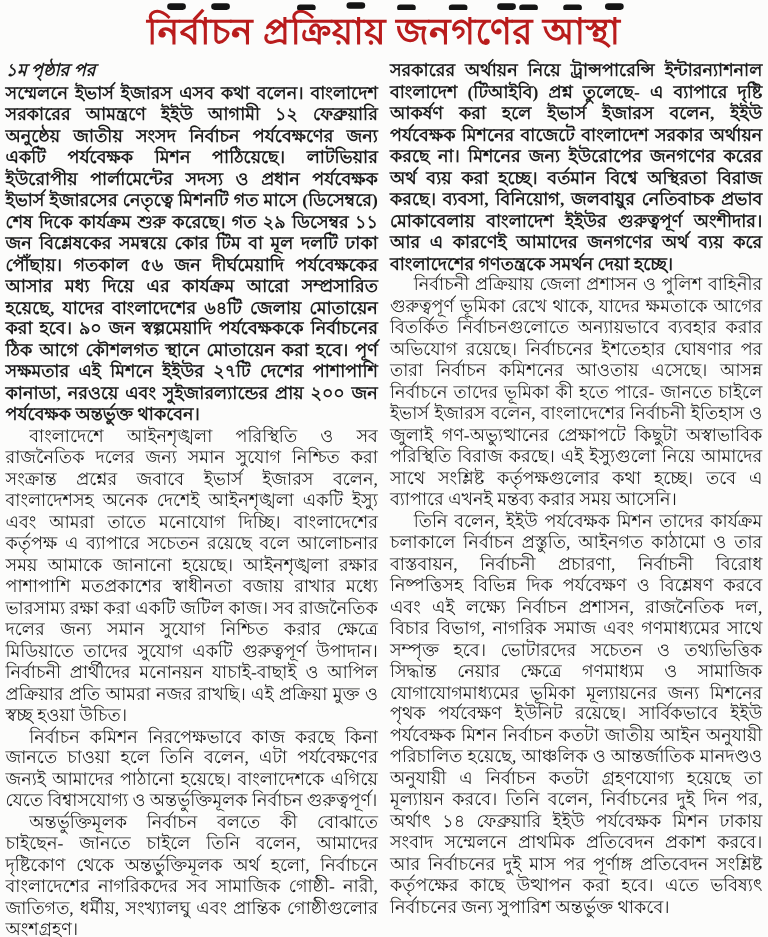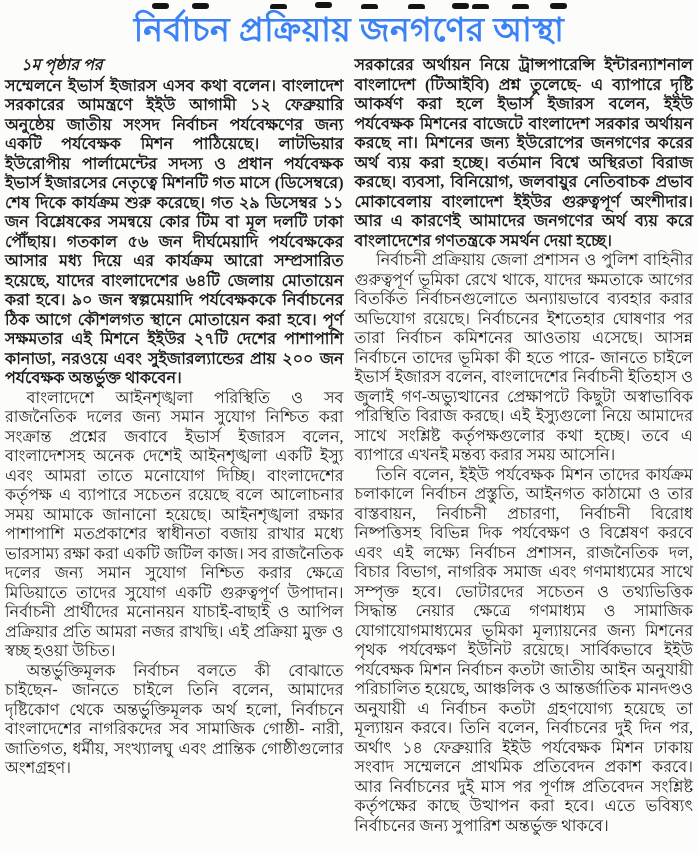--- a/index.html
+++ b/index.html
@@ -41,39 +41,39 @@
       320px 1px 0 #141414,
       360px 1px 0 #141414,
       398px 0 0 #141414;
   }
   .headline {
     margin: 10px 8px 0 8px;
     text-align: center;
     font-size: 33px;
     line-height: 1.25;
     font-weight: bold;
-    color: #3b82f6;
+    color: #b91c1c;
     letter-spacing: 0.5px;
   }
   .columns {
     display: flex;
     gap: 11px;
     padding: 2px 5px 0 5px;
     margin-top: 2px;
   }
   .col {
     flex: 1 1 0;
     min-width: 0;
     text-align: justify;
     font-size: 16px;
     line-height: 19.5px;
     color: #1c1c1c;
   }
   .kicker {
-    margin: 0 0 1px 16px;
+    margin: 0 0 1px 0;
     font-weight: bold;
     font-style: italic;
     font-size: 16px;
     text-align: left;
   }
   .para { margin: 0; text-indent: 1.35em; }
   .para.noindent { text-indent: 0; font-weight: bold; }
 </style>
 </head>
 <body>
@@ -83,20 +83,21 @@
   <div class="cut-strip"></div>
 
   <h1 class="headline">নির্বাচন প্রক্রিয়ায় জনগণের আস্থা</h1>
 
   <div class="columns">
 
     <div class="col">
       <p class="kicker">১ম পৃষ্ঠার পর</p>
       <p class="para noindent">সম্মেলনে ইভার্স ইজারস এসব কথা বলেন। বাংলাদেশ সরকারের আমন্ত্রণে ইইউ আগামী ১২ ফেব্রুয়ারি অনুষ্ঠেয় জাতীয় সংসদ নির্বাচন পর্যবেক্ষণের জন্য একটি পর্যবেক্ষক মিশন পাঠিয়েছে। লাটভিয়ার ইউরোপীয় পার্লামেন্টের সদস্য ও প্রধান পর্যবেক্ষক ইভার্স ইজারসের নেতৃত্বে মিশনটি গত মাসে (ডিসেম্বরে) শেষ দিকে কার্যক্রম শুরু করেছে। গত ২৯ ডিসেম্বর ১১ জন বিশ্লেষকের সমন্বয়ে কোর টিম বা মূল দলটি ঢাকা পৌঁছায়। গতকাল ৫৬ জন দীর্ঘমেয়াদি পর্যবেক্ষকের আসার মধ্য দিয়ে এর কার্যক্রম আরো সম্প্রসারিত হয়েছে, যাদের বাংলাদেশের ৬৪টি জেলায় মোতায়েন করা হবে। ৯০ জন স্বল্পমেয়াদি পর্যবেক্ষককে নির্বাচনের ঠিক আগে কৌশলগত স্থানে মোতায়েন করা হবে। পূর্ণ সক্ষমতার এই মিশনে ইইউর ২৭টি দেশের পাশাপাশি কানাডা, নরওয়ে এবং সুইজারল্যান্ডের প্রায় ২০০ জন পর্যবেক্ষক অন্তর্ভুক্ত থাকবেন।</p>
       <p class="para">বাংলাদেশে আইনশৃঙ্খলা পরিস্থিতি ও সব রাজনৈতিক দলের জন্য সমান সুযোগ নিশ্চিত করা সংক্রান্ত প্রশ্নের জবাবে ইভার্স ইজারস বলেন, বাংলাদেশসহ অনেক দেশেই আইনশৃঙ্খলা একটি ইস্যু এবং আমরা তাতে মনোযোগ দিচ্ছি। বাংলাদেশের কর্তৃপক্ষ এ ব্যাপারে সচেতন রয়েছে বলে আলোচনার সময় আমাকে জানানো হয়েছে। আইনশৃঙ্খলা রক্ষার পাশাপাশি মতপ্রকাশের স্বাধীনতা বজায় রাখার মধ্যে ভারসাম্য রক্ষা করা একটি জটিল কাজ। সব রাজনৈতিক দলের জন্য সমান সুযোগ নিশ্চিত করার ক্ষেত্রে মিডিয়াতে তাদের সুযোগ একটি গুরুত্বপূর্ণ উপাদান। নির্বাচনী প্রার্থীদের মনোনয়ন যাচাই-বাছাই ও আপিল প্রক্রিয়ার প্রতি আমরা নজর রাখছি। এই প্রক্রিয়া মুক্ত ও স্বচ্ছ হওয়া উচিত।</p>
+      <p class="para">নির্বাচন কমিশন নিরপেক্ষভাবে কাজ করছে কিনা জানতে চাওয়া হলে তিনি বলেন, এটা পর্যবেক্ষণের জন্যই আমাদের পাঠানো হয়েছে। বাংলাদেশকে এগিয়ে যেতে বিশ্বাসযোগ্য ও অন্তর্ভুক্তিমূলক নির্বাচন গুরুত্বপূর্ণ।</p>
       <p class="para">অন্তর্ভুক্তিমূলক নির্বাচন বলতে কী বোঝাতে চাইছেন- জানতে চাইলে তিনি বলেন, আমাদের দৃষ্টিকোণ থেকে অন্তর্ভুক্তিমূলক অর্থ হলো, নির্বাচনে বাংলাদেশের নাগরিকদের সব সামাজিক গোষ্ঠী- নারী, জাতিগত, ধর্মীয়, সংখ্যালঘু এবং প্রান্তিক গোষ্ঠীগুলোর অংশগ্রহণ।</p>
 
     </div>
 
     <div class="col">
       <p class="para noindent">সরকারের অর্থায়ন নিয়ে ট্রান্সপারেন্সি ইন্টারন্যাশনাল বাংলাদেশ (টিআইবি) প্রশ্ন তুলেছে- এ ব্যাপারে দৃষ্টি আকর্ষণ করা হলে ইভার্স ইজারস বলেন, ইইউ পর্যবেক্ষক মিশনের বাজেটে বাংলাদেশ সরকার অর্থায়ন করছে না। মিশনের জন্য ইউরোপের জনগণের করের অর্থ ব্যয় করা হচ্ছে। বর্তমান বিশ্বে অস্থিরতা বিরাজ করছে। ব্যবসা, বিনিয়োগ, জলবায়ুর নেতিবাচক প্রভাব মোকাবেলায় বাংলাদেশ ইইউর গুরুত্বপূর্ণ অংশীদার। আর এ কারণেই আমাদের জনগণের অর্থ ব্যয় করে বাংলাদেশের গণতন্ত্রকে সমর্থন দেয়া হচ্ছে।</p>
       <p class="para">নির্বাচনী প্রক্রিয়ায় জেলা প্রশাসন ও পুলিশ বাহিনীর গুরুত্বপূর্ণ ভূমিকা রেখে থাকে, যাদের ক্ষমতাকে আগের বিতর্কিত নির্বাচনগুলোতে অন্যায়ভাবে ব্যবহার করার অভিযোগ রয়েছে। নির্বাচনের ইশতেহার ঘোষণার পর তারা নির্বাচন কমিশনের আওতায় এসেছে। আসন্ন নির্বাচনে তাদের ভূমিকা কী হতে পারে- জানতে চাইলে ইভার্স ইজারস বলেন, বাংলাদেশের নির্বাচনী ইতিহাস ও জুলাই গণ-অভ্যুত্থানের প্রেক্ষাপটে কিছুটা অস্বাভাবিক পরিস্থিতি বিরাজ করছে। এই ইস্যুগুলো নিয়ে আমাদের সাথে সংশ্লিষ্ট কর্তৃপক্ষগুলোর কথা হচ্ছে। তবে এ ব্যাপারে এখনই মন্তব্য করার সময় আসেনি।</p>
       <p class="para">তিনি বলেন, ইইউ পর্যবেক্ষক মিশন তাদের কার্যক্রম চলাকালে নির্বাচন প্রস্তুতি, আইনগত কাঠামো ও তার বাস্তবায়ন, নির্বাচনী প্রচারণা, নির্বাচনী বিরোধ নিষ্পত্তিসহ বিভিন্ন দিক পর্যবেক্ষণ ও বিশ্লেষণ করবে এবং এই লক্ষ্যে নির্বাচন প্রশাসন, রাজনৈতিক দল, বিচার বিভাগ, নাগরিক সমাজ এবং গণমাধ্যমের সাথে সম্পৃক্ত হবে। ভোটারদের সচেতন ও তথ্যভিত্তিক সিদ্ধান্ত নেয়ার ক্ষেত্রে গণমাধ্যম ও সামাজিক যোগাযোগমাধ্যমের ভূমিকা মূল্যায়নের জন্য মিশনের পৃথক পর্যবেক্ষণ ইউনিট রয়েছে। সার্বিকভাবে ইইউ পর্যবেক্ষক মিশন নির্বাচন কতটা জাতীয় আইন অনুযায়ী পরিচালিত হয়েছে, আঞ্চলিক ও আন্তর্জাতিক মানদণ্ডও অনুযায়ী এ নির্বাচন কতটা গ্রহণযোগ্য হয়েছে তা মূল্যায়ন করবে। তিনি বলেন, নির্বাচনের দুই দিন পর, অর্থাৎ ১৪ ফেব্রুয়ারি ইইউ পর্যবেক্ষক মিশন ঢাকায় সংবাদ সম্মেলনে প্রাথমিক প্রতিবেদন প্রকাশ করবে। আর নির্বাচনের দুই মাস পর পূর্ণাঙ্গ প্রতিবেদন সংশ্লিষ্ট কর্তৃপক্ষের কাছে উত্থাপন করা হবে। এতে ভবিষ্যৎ নির্বাচনের জন্য সুপারিশ অন্তর্ভুক্ত থাকবে।</p>
     </div>
 

